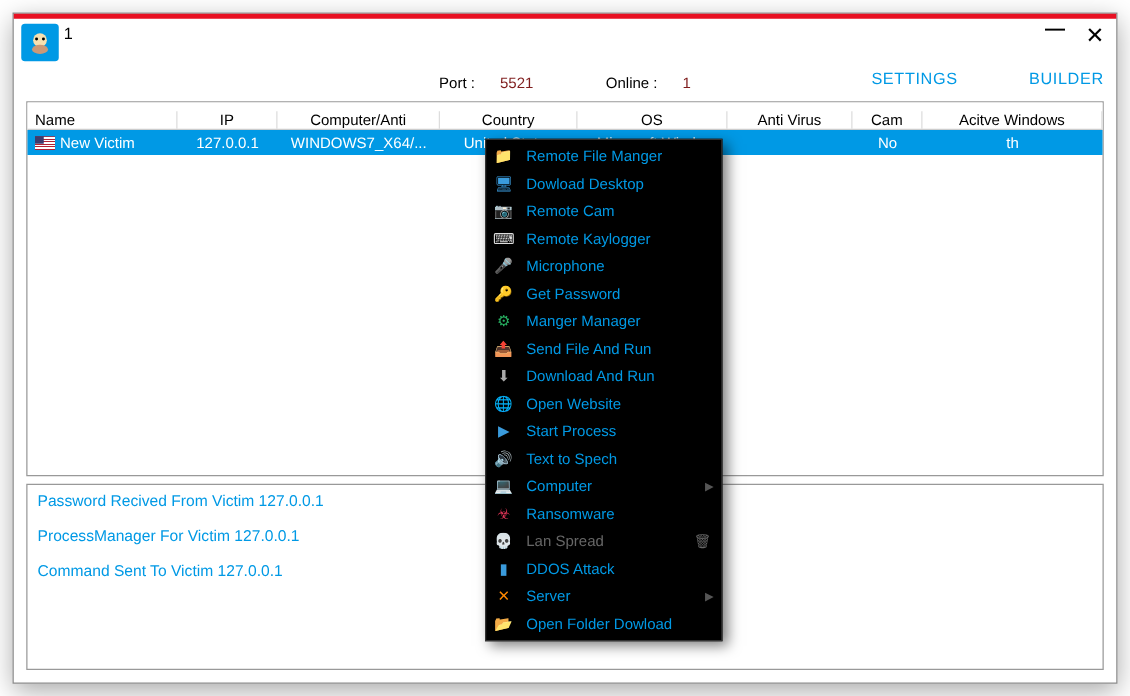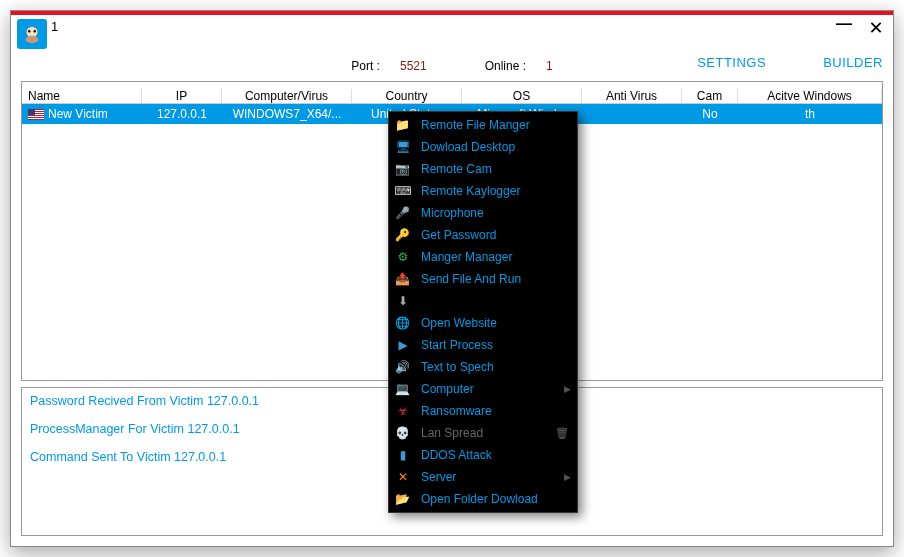--- a/index.html
+++ b/index.html
@@ -184,21 +184,21 @@
     <div class="links">
       <span>SETTINGS</span>
       <span>BUILDER</span>
     </div>
   </div>
 
   <div class="table-wrap">
     <div class="thead">
       <div class="th c0">Name</div>
       <div class="th c1">IP</div>
-      <div class="th c2">Computer/Virus</div>
+      <div class="th c2">Computer/Anti</div>
       <div class="th c3">Country</div>
       <div class="th c4">OS</div>
       <div class="th c5">Anti Virus</div>
       <div class="th c6">Cam</div>
       <div class="th c7">Acitve Windows</div>
     </div>
     <div class="trow">
       <div class="td c0">
         <span class="flag"></span>
         <span>New Victim</span>
@@ -247,20 +247,21 @@
       <div class="mi">
         <span class="ico" style="color: rgb(39, 174, 96);">⚙</span>
         <span class="lbl">Manger Manager</span>
       </div>
       <div class="mi">
         <span class="ico" style="color: rgb(58, 155, 220);">📤</span>
         <span class="lbl">Send File And Run</span>
       </div>
       <div class="mi">
         <span class="ico" style="color: rgb(170, 170, 170);">⬇</span>
+        <span class="lbl">Download And Run</span>
       </div>
       <div class="mi">
         <span class="ico" style="color: rgb(58, 155, 220);">🌐</span>
         <span class="lbl">Open Website</span>
       </div>
       <div class="mi">
         <span class="ico" style="color: rgb(58, 155, 220);">▶</span>
         <span class="lbl">Start Process</span>
       </div>
       <div class="mi">

